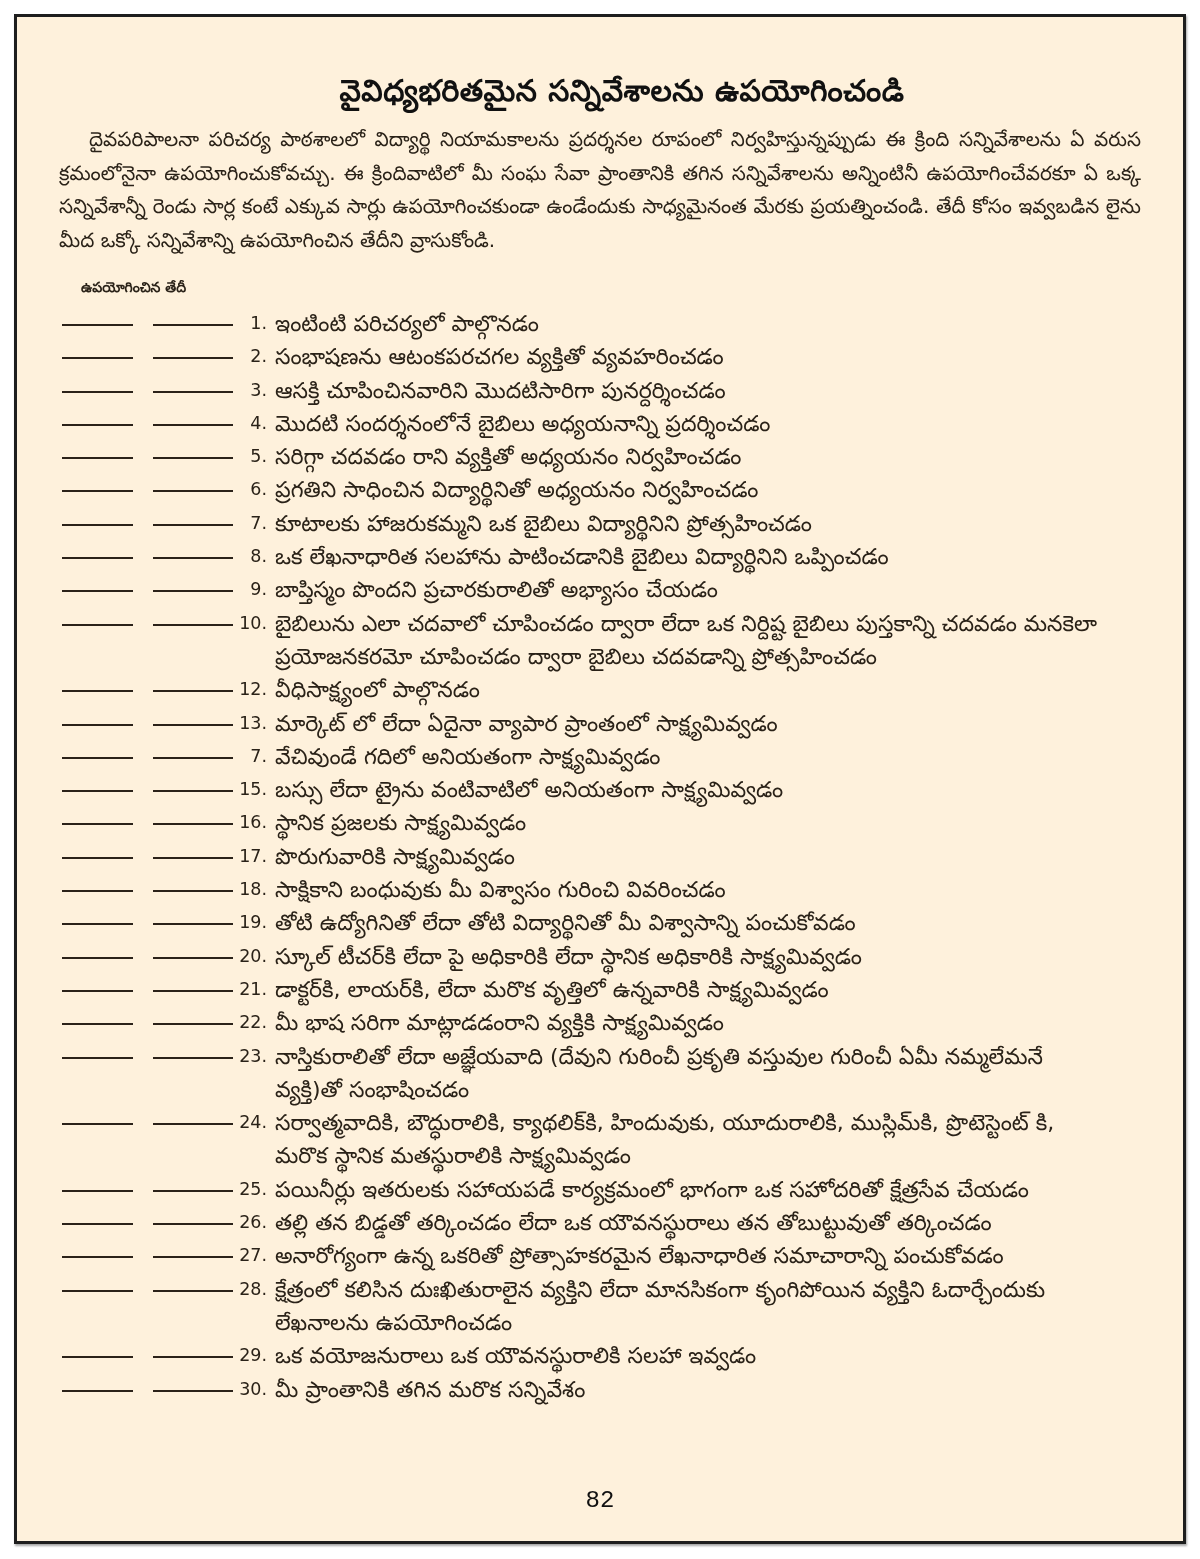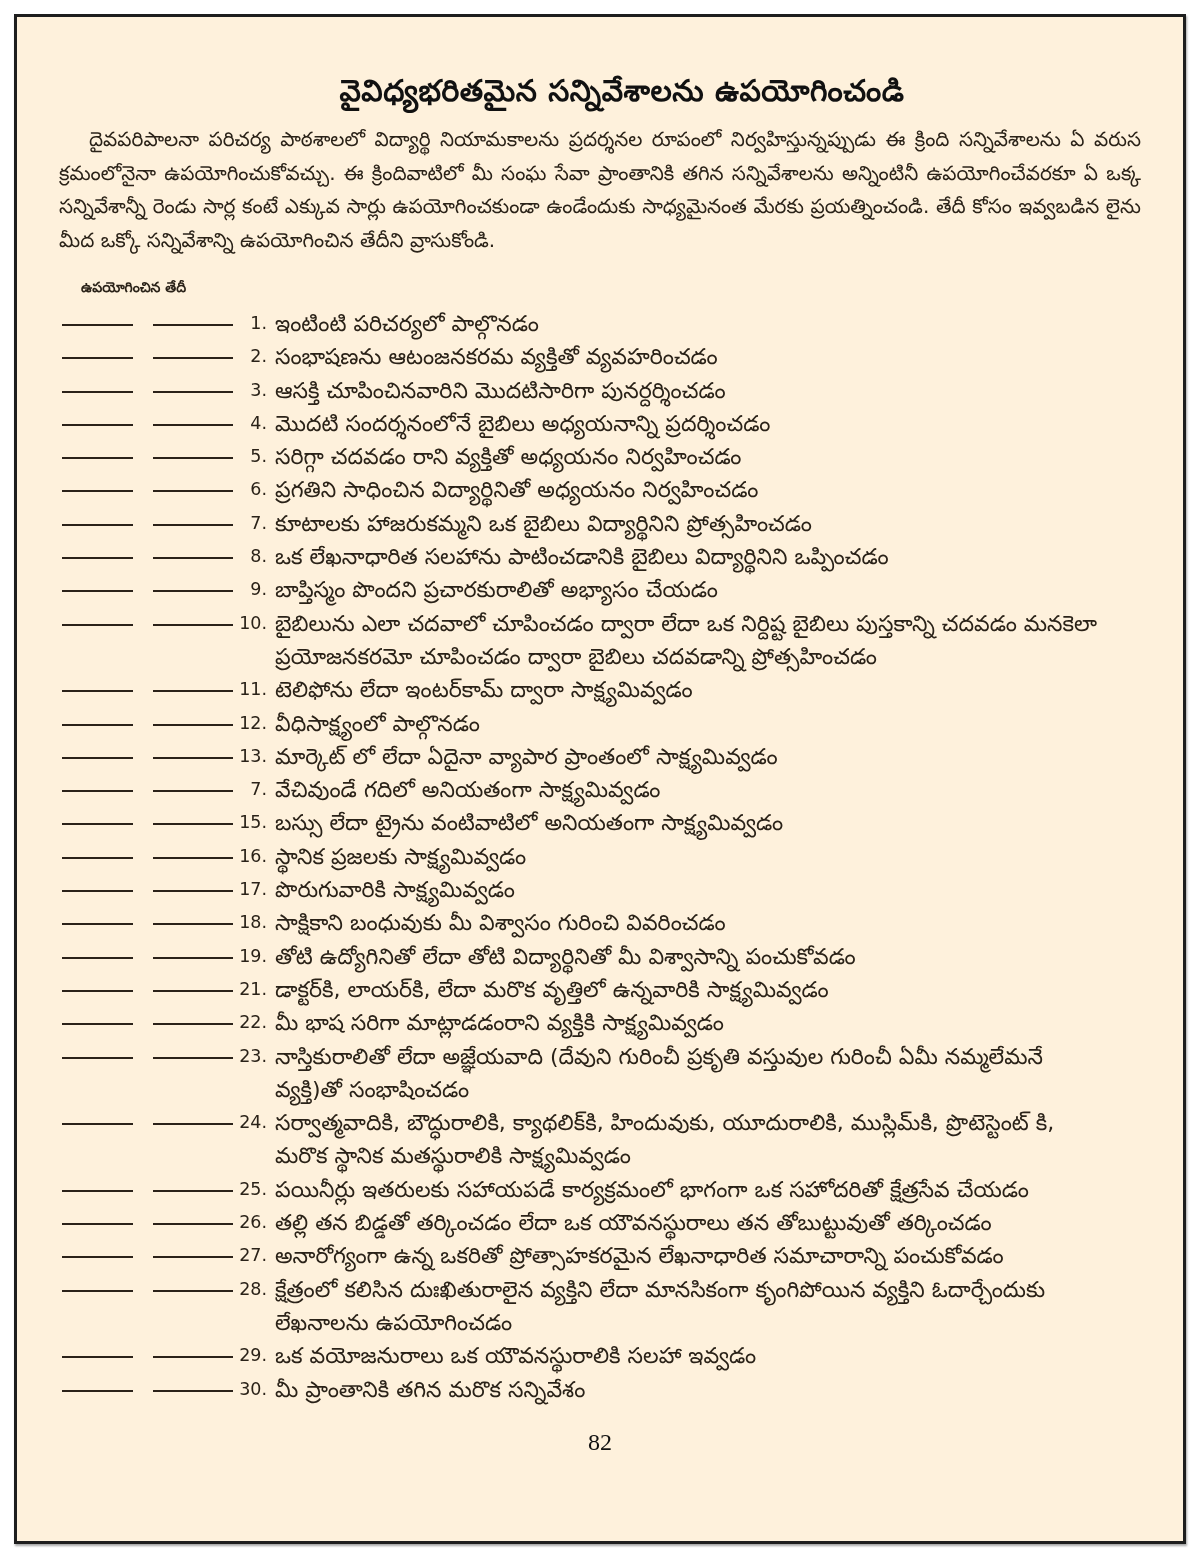--- a/index.html
+++ b/index.html
@@ -30,22 +30,22 @@
   .blank.b1 { left: 45px; width: 71px; }
   .blank.b2 { left: 136px; width: 80px; }
   .num {
     width: 258px; text-align: right; padding-right: 8px; box-sizing: border-box;
     font-size: 17.5px; line-height: 33.3px; flex: none;
   }
   .text {
     font-size: 22px; line-height: 33.3px; width: 830px;
   }
   .page-number {
-    position: absolute; left: 0; right: 0; top: 1412px; text-align: center;
-    font-family: Liberation Serif, serif; font-size: 24px; color: #111;
+    position: absolute; left: 0; right: 0; top: 1470px; text-align: center;
+    font-family: Liberation Mono, monospace; font-size: 24px; color: #111;
   }
 </style>
 </head>
 <body>
 
 <div class="page">
   <div class="title">వైవిధ్యభరితమైన సన్నివేశాలను ఉపయోగించండి</div>
   <div class="intro">దైవపరిపాలనా పరిచర్య పాఠశాలలో విద్యార్థి నియామకాలను ప్రదర్శనల రూపంలో నిర్వహిస్తున్నప్పుడు ఈ క్రింది సన్నివేశాలను ఏ వరుస క్రమంలోనైనా ఉపయోగించుకోవచ్చు. ఈ క్రిందివాటిలో మీ సంఘ సేవా ప్రాంతానికి తగిన సన్నివేశాలను అన్నింటినీ ఉపయోగించేవరకూ ఏ ఒక్క సన్నివేశాన్నీ రెండు సార్ల కంటే ఎక్కువ సార్లు ఉపయోగించకుండా ఉండేందుకు సాధ్యమైనంత మేరకు ప్రయత్నించండి. తేదీ కోసం ఇవ్వబడిన లైను మీద ఒక్కో సన్నివేశాన్ని ఉపయోగించిన తేదీని వ్రాసుకోండి.</div>
   <div class="date-label">ఉపయోగించిన తేదీ</div>
 
@@ -53,21 +53,21 @@
       <div class="item">
         <div class="blank b1"></div>
         <div class="blank b2"></div>
         <div class="num">1.</div>
         <div class="text">ఇంటింటి పరిచర్యలో పాల్గొనడం</div>
       </div>
       <div class="item">
         <div class="blank b1"></div>
         <div class="blank b2"></div>
         <div class="num">2.</div>
-        <div class="text">సంభాషణను ఆటంజనకరమ వ్యక్తితో వ్యవహరించడం</div>
+        <div class="text">సంభాషణను ఆటంకపరచగల వ్యక్తితో వ్యవహరించడం</div>
       </div>
       <div class="item">
         <div class="blank b1"></div>
         <div class="blank b2"></div>
         <div class="num">3.</div>
         <div class="text">ఆసక్తి చూపించినవారిని మొదటిసారిగా పునర్దర్శించడం</div>
       </div>
       <div class="item">
         <div class="blank b1"></div>
         <div class="blank b2"></div>
@@ -106,26 +106,20 @@
       </div>
       <div class="item">
         <div class="blank b1"></div>
         <div class="blank b2"></div>
         <div class="num">10.</div>
         <div class="text">బైబిలును ఎలా చదవాలో చూపించడం ద్వారా లేదా ఒక నిర్దిష్ట బైబిలు పుస్తకాన్ని చదవడం మనకెలా ప్రయోజనకరమో చూపించడం ద్వారా బైబిలు చదవడాన్ని ప్రోత్సహించడం</div>
       </div>
       <div class="item">
         <div class="blank b1"></div>
         <div class="blank b2"></div>
-        <div class="num">11.</div>
-        <div class="text">టెలిఫోను లేదా ఇంటర్‌కామ్ ద్వారా సాక్ష్యమివ్వడం</div>
-      </div>
-      <div class="item">
-        <div class="blank b1"></div>
-        <div class="blank b2"></div>
         <div class="num">12.</div>
         <div class="text">వీధిసాక్ష్యంలో పాల్గొనడం</div>
       </div>
       <div class="item">
         <div class="blank b1"></div>
         <div class="blank b2"></div>
         <div class="num">13.</div>
         <div class="text">మార్కెట్ లో లేదా ఏదైనా వ్యాపార ప్రాంతంలో సాక్ష్యమివ్వడం</div>
       </div>
       <div class="item">
@@ -160,20 +154,26 @@
       </div>
       <div class="item">
         <div class="blank b1"></div>
         <div class="blank b2"></div>
         <div class="num">19.</div>
         <div class="text">తోటి ఉద్యోగినితో లేదా తోటి విద్యార్థినితో మీ విశ్వాసాన్ని పంచుకోవడం</div>
       </div>
       <div class="item">
         <div class="blank b1"></div>
         <div class="blank b2"></div>
+        <div class="num">20.</div>
+        <div class="text">స్కూల్ టీచర్‌కి లేదా పై అధికారికి లేదా స్థానిక అధికారికి సాక్ష్యమివ్వడం</div>
+      </div>
+      <div class="item">
+        <div class="blank b1"></div>
+        <div class="blank b2"></div>
         <div class="num">21.</div>
         <div class="text">డాక్టర్‌కి, లాయర్‌కి, లేదా మరొక వృత్తిలో ఉన్నవారికి సాక్ష్యమివ్వడం</div>
       </div>
       <div class="item">
         <div class="blank b1"></div>
         <div class="blank b2"></div>
         <div class="num">22.</div>
         <div class="text">మీ భాష సరిగా మాట్లాడడంరాని వ్యక్తికి సాక్ష్యమివ్వడం</div>
       </div>
       <div class="item">

